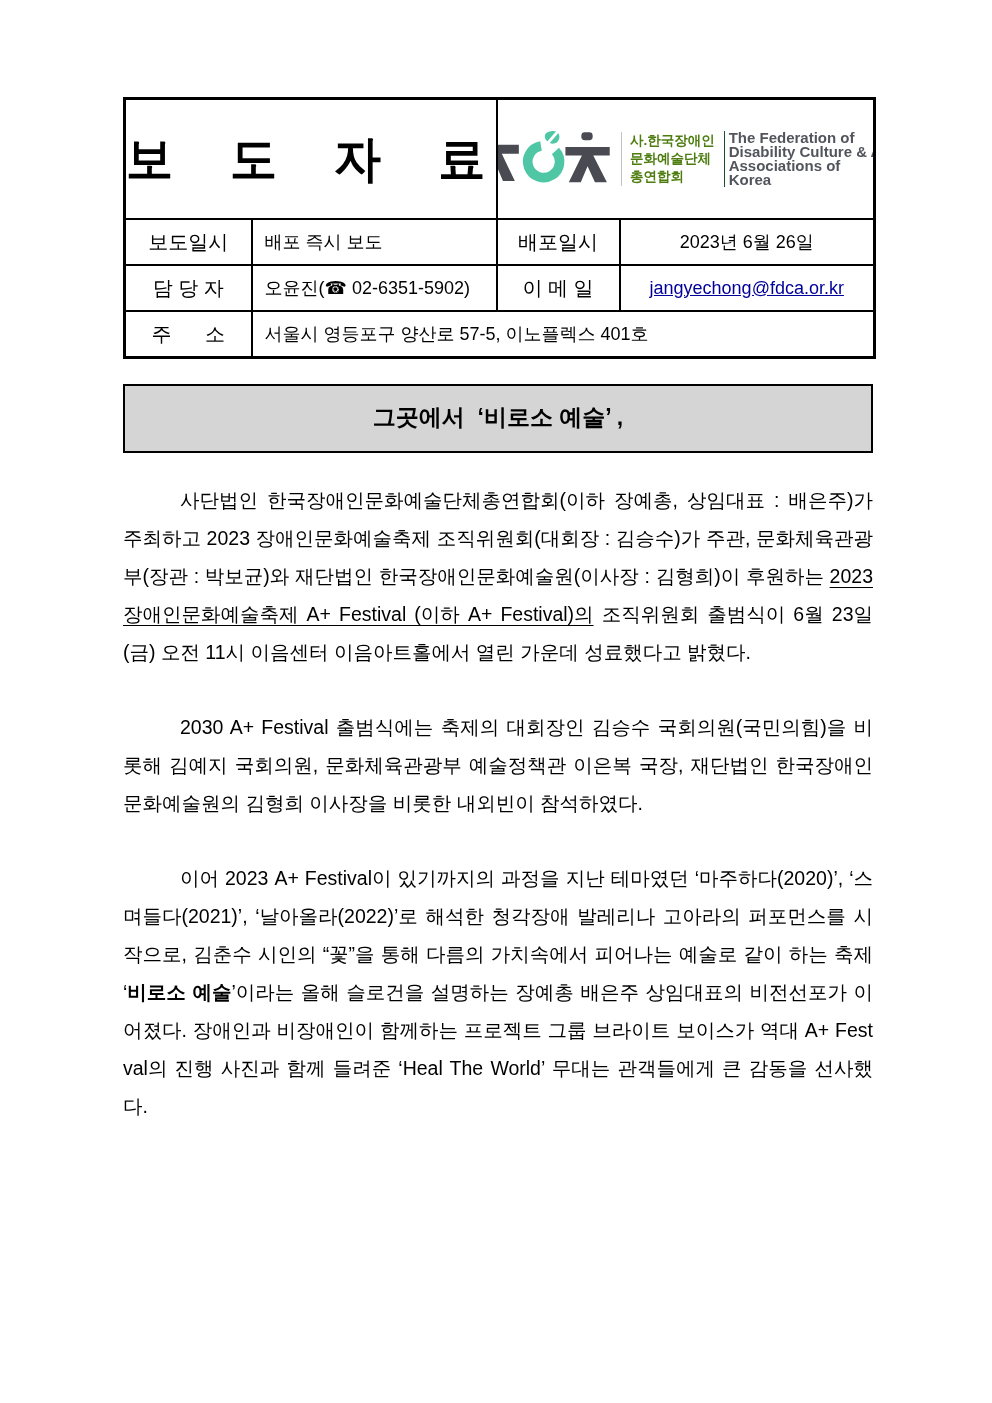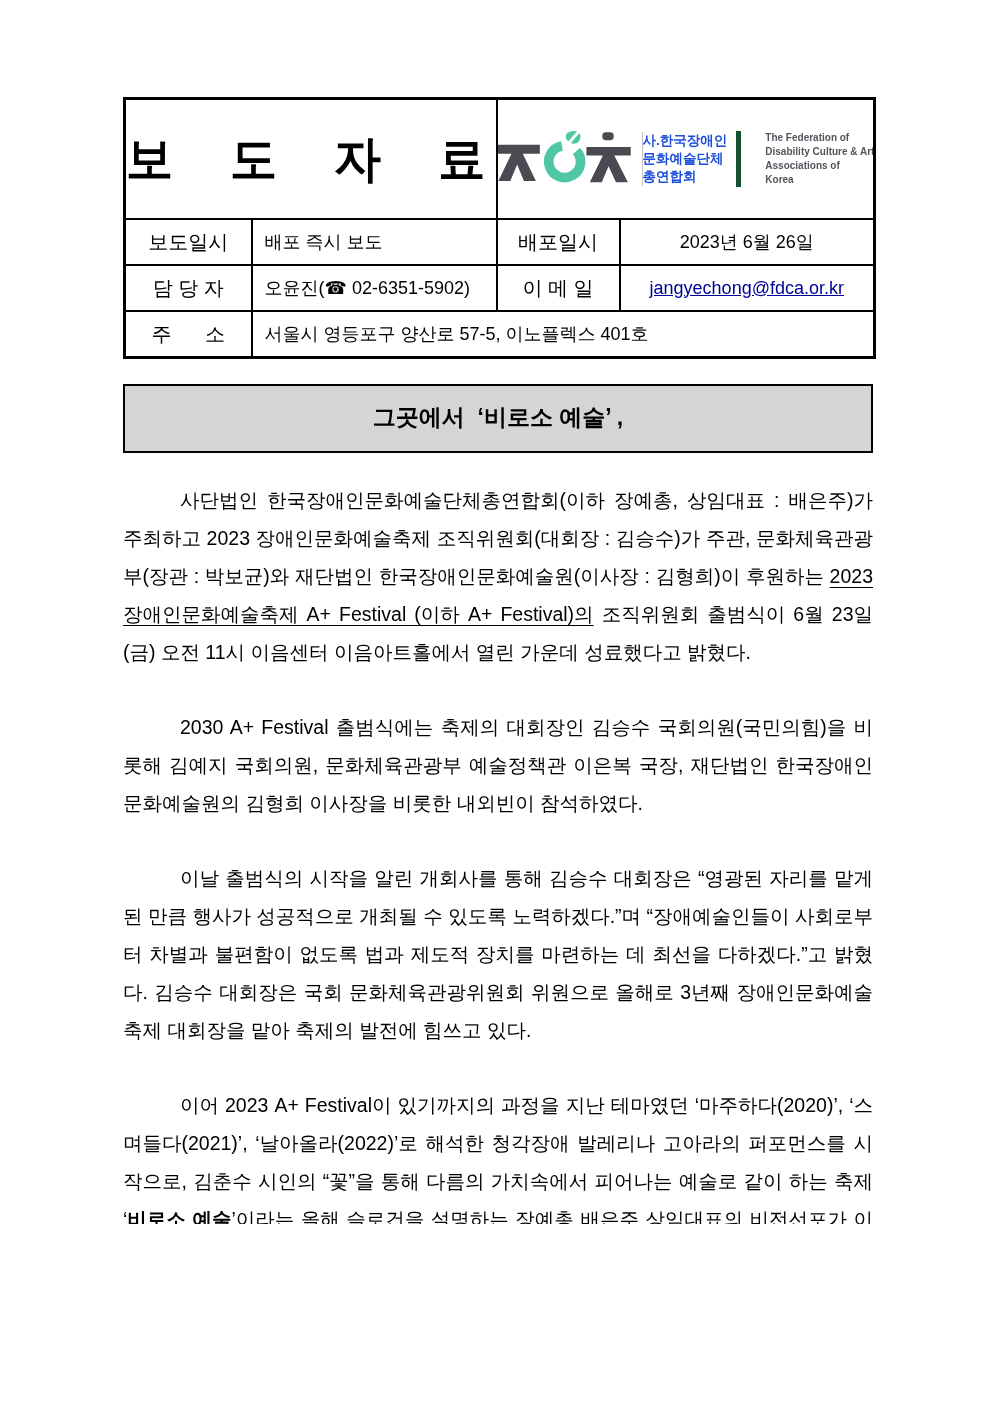--- a/index.html
+++ b/index.html
@@ -17,26 +17,26 @@
 
   td.masthead-cell{height:118px;text-align:center;vertical-align:middle;padding:0;}
   .masthead{
     font-size:47px;font-weight:800;letter-spacing:22px;white-space:pre;
     transform:scaleY(1.05);
   }
   td.logo-cell{vertical-align:middle;padding:0 6px;}
   .logo{display:flex;align-items:center;justify-content:center;gap:9px;}
   .logo-mark{flex:0 0 auto;}
   .logo-ko{
-    font-size:13.5px;line-height:18px;color:#1d4ed8;font-weight:600;
-    border-left:1px solid #c3c3c3;white-space:nowrap;
+    font-size:13.5px;line-height:18px;color:#4d7c0f;font-weight:600;
+    padding-left:8px;border-left:1px solid #c3c3c3;white-space:nowrap;
   }
   .logo-en{
-    font-size:10px;line-height:14px;color:#53555d;font-weight:700;
-    padding-left:24px;border-left:5px solid #14532d;white-space:nowrap;
+    font-size:15px;line-height:14px;color:#53555d;font-weight:700;
+    padding-left:4px;border-left:1px solid #14532d;white-space:nowrap;
   }
 
   td.lbl{
     height:36px;text-align:center;vertical-align:middle;
     font-size:20px;white-space:pre;padding:4px 20px;
   }
   td.val{font-size:18px;vertical-align:middle;padding:4px 12px;}
   td.val.center{text-align:center;padding:4px 4px;}
   a.email-link{color:#000099;text-decoration:underline;cursor:pointer;}
 
@@ -125,18 +125,17 @@
     </tbody>
       </table>
 
     <div class="title-box">
       <div class="title-line">그곳에서  ‘비로소 예술’ ,</div>
     </div>
 
     <div class="body-text">
       <p><span>사단법인 한국장애인문화예술단체총연합회(이하 장예총, 상임대표 : 배은주)가 주최하고 2023 장애인문화예술축제 조직위원회(대회장 : 김승수)가 주관, 문화체육관광부(장관 : 박보균)와 재단법인 한국장애인문화예술원(이사장 :  김형희)이 후원하는 </span><span class="u">2023 장애인문화예술축제 A+ Festival (이하 A+ Festival)의</span><span> 조직위원회 출범식이 6월 23일(금) 오전 11시 이음센터 이음아트홀에서 열린 가운데 성료했다고 밝혔다.</span></p>
       <p>2030 A+ Festival 출범식에는 축제의 대회장인 김승수 국회의원(국민의힘)을 비롯해 김예지 국회의원, 문화체육관광부 예술정책관 이은복 국장, 재단법인 한국장애인문화예술원의 김형희 이사장을 비롯한 내외빈이 참석하였다.</p>
-      <p>이날 출범식의 시작을 알린 개회사를 통해 김승수 대회장은 “영광된 자리를 맡게 된 만큼 행사가 성공적으로 개최될 수 있도록 노력하겠다.”며 “장애예술인들이 사회로부터 차별과 불편함이 없도록 법과 제도적 장치를 마련하는 데 최선을 다하겠다.”고 밝혔다. 김승수 대회장은 국회 문화체육관광위원회 위원으로 올해로 3년째 장애인문화예술축제 대회장을 맡아 축제의 발전에 힘쓰고 있다.</p>
       <p><span>이어 2023 A+ Festival이 있기까지의 과정을 지난 테마였던 ‘마주하다(2020)’, ‘스며들다(2021)’, ‘날아올라(2022)’로 해석한 청각장애 발레리나 고아라의 퍼포먼스를 시작으로, 김춘수 시인의 “꽃”을 통해 다름의 가치속에서 피어나는 예술로 같이 하는 축제 ‘</span><span class="b">비로소 예술</span><span>’이라는 올해 슬로건을 설명하는 장예총 배은주 상임대표의 비전선포가 이어졌다. 장애인과 비장애인이 함께하는 프로젝트 그룹 브라이트 보이스가 역대 A+ Festval의 진행 사진과 함께 들려준 ‘Heal The World’ 무대는 관객들에게 큰 감동을 선사했다.</span></p>
     </div>
 
   </div>
 </div>
 
 </body></html>

